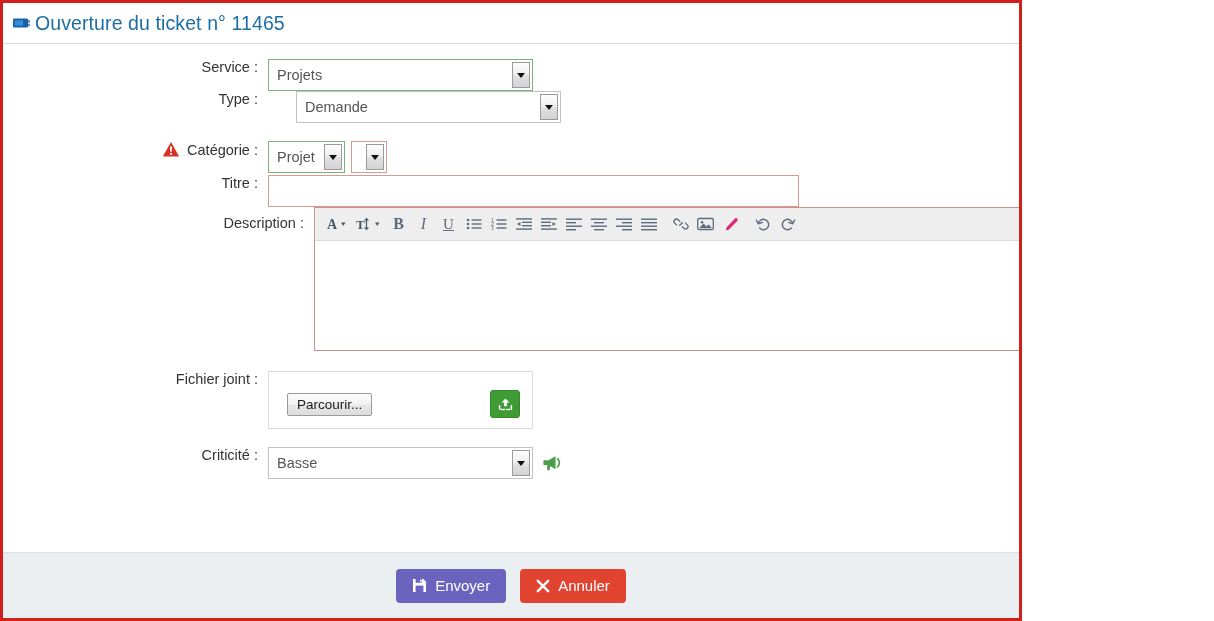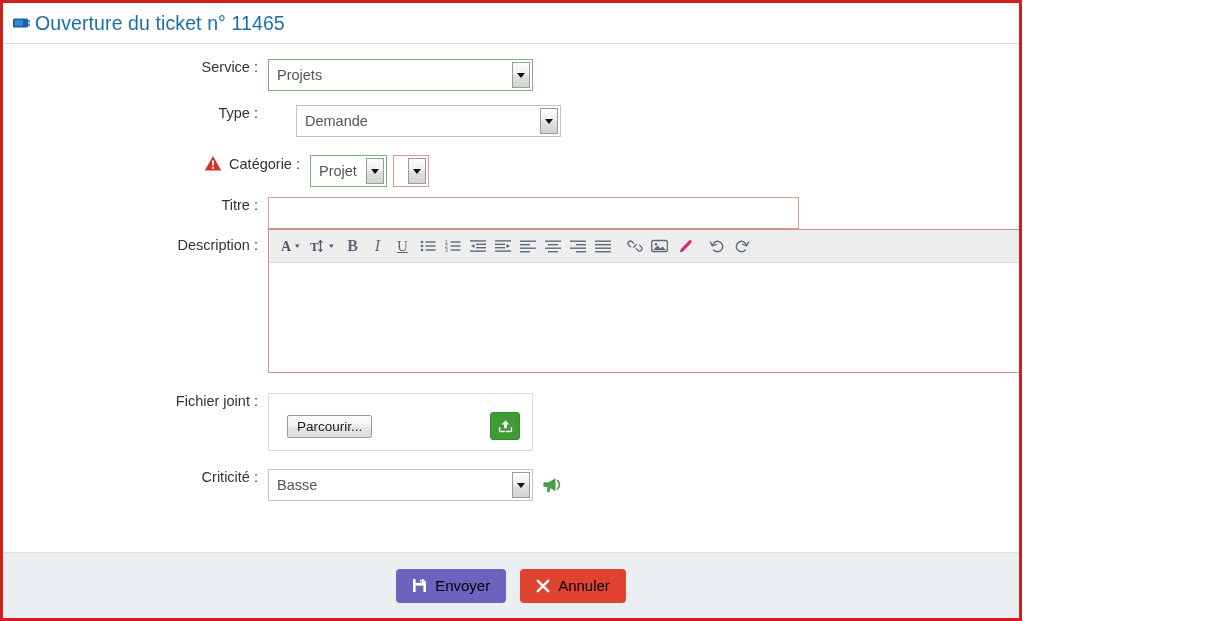--- a/index.html
+++ b/index.html
@@ -239,21 +239,21 @@
     gap: 14px;
   }
   .btn {
     display: inline-flex;
     align-items: center;
     gap: 8px;
     height: 34px;
     padding: 0 16px;
     border: none;
     border-radius: 4px;
-    color: #000000;
+    color: #ffffff;
     font-size: 15px;
     font-family: "Liberation Sans", sans-serif;
     cursor: pointer;
   }
   .btn-send   { background: #6c63bf; }
   .btn-cancel { background: #e04430; }
   .btn svg { display: block; }
 </style>
 </head>
 <body>
@@ -267,21 +267,21 @@
         <rect x="2.8" y="6.3" width="8.2" height="5.4" fill="#2f8fd6"></rect>
         <rect x="16.3" y="6" width="1.4" height="2.6" fill="#1b5fa8"></rect>
         <rect x="16.3" y="9.6" width="1.4" height="2.6" fill="#1b5fa8"></rect>
       </svg>
     </span>
     <span class="header-title">Ouverture du ticket n° 11465</span>
   </div>
 
   <div class="form-body">
 
-    <div class="row" style="margin-bottom:14px;">
+    <div class="row" style="margin-bottom:0;">
       <div class="label-cell">Service :</div>
       <div class="field-cell">
         <div class="sel sel-service green">
           <span class="sel-text">Projets</span>
           <span class="sel-btn">
               <span class="caret"></span>
             </span>
         </div>
       </div>
     </div>
@@ -291,21 +291,21 @@
       <div class="field-cell">
         <div class="sel sel-type grey">
           <span class="sel-text">Demande</span>
           <span class="sel-btn">
               <span class="caret"></span>
             </span>
         </div>
       </div>
     </div>
 
-    <div class="row" style="margin-bottom:10px;padding-left:42px;">
+    <div class="row" style="margin-bottom:2px;">
       <div class="label-cell">
         <span class="warn-icon">
           <svg width="18" height="17" viewBox="0 0 18 17">
             <path d="M9 1 L17.2 15.6 L0.8 15.6 Z" fill="#d93025"></path>
             <rect x="8.1" y="5.3" width="1.8" height="5.4" rx="0.8" fill="#ffffff"></rect>
             <circle cx="9" cy="12.9" r="1.05" fill="#ffffff"></circle>
           </svg>
         </span>
         <span>Catégorie :</span>
       </div>
@@ -325,21 +325,21 @@
       </div>
     </div>
 
     <div class="row" style="">
       <div class="label-cell">Titre :</div>
       <div class="field-cell">
         <input class="text-input" type="text" value="" style="">
       </div>
     </div>
 
-    <div class="row" style="margin-bottom:20px;">
+    <div class="row" style="margin-bottom:20px;margin-left:46px;">
       <div class="label-cell" style="align-items:flex-start;padding-top:8px;">Description :</div>
       <div class="field-cell" style="align-items:flex-start;">
         <div class="editor">
           <div class="editor-toolbar">
 
             <span class="tb-btn wide">
               <svg width="24" height="16" viewBox="0 0 24 16">
                 <text x="1" y="12.5" font-family="Liberation Serif, serif" font-size="14" font-weight="bold" fill="#4b5a6b">A</text>
                 <path d="M15 6.5 L19.5 6.5 L17.25 10 Z" fill="#4b5a6b"></path>
               </svg>

